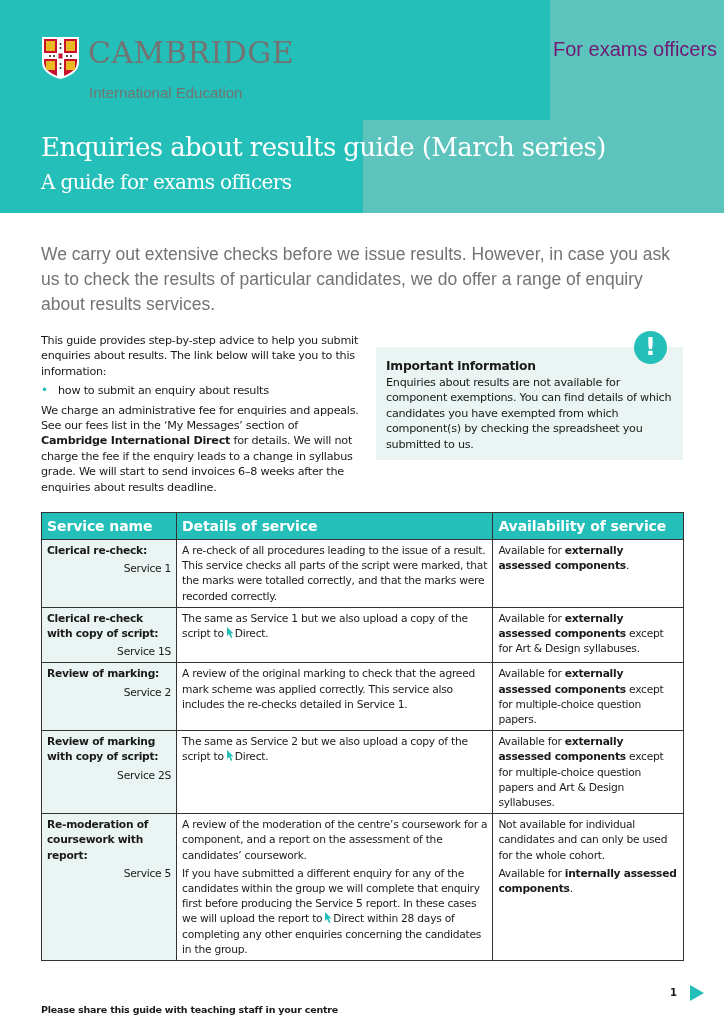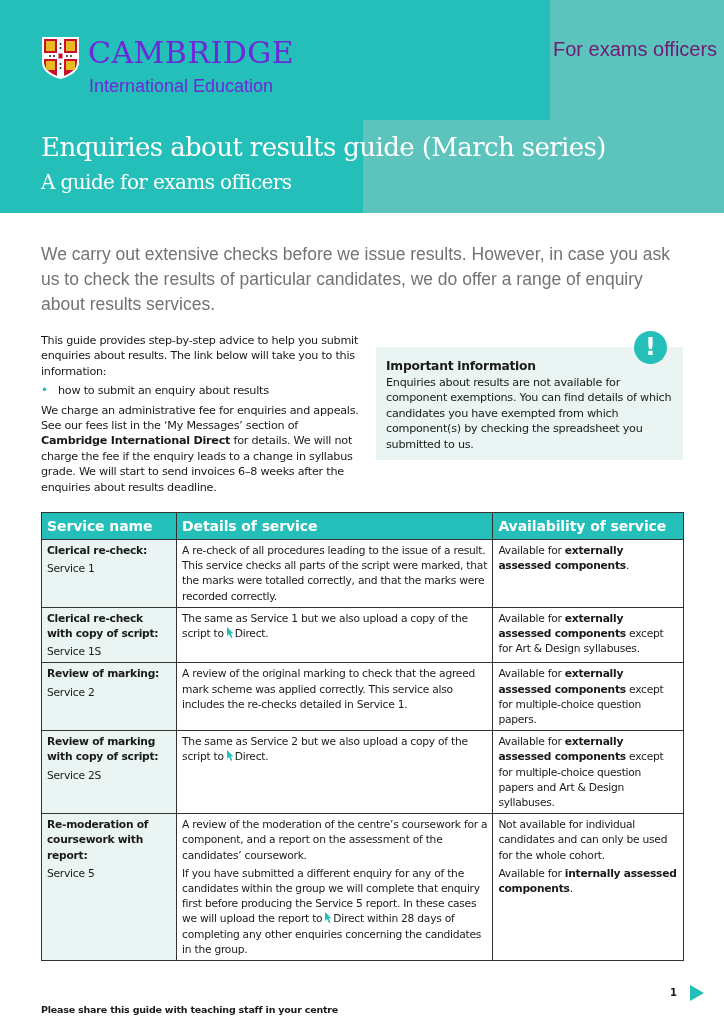--- a/index.html
+++ b/index.html
@@ -6,23 +6,23 @@
   html, body { width: 724px; height: 1024px; background: #ffffff; overflow: hidden; }
   body { position: relative; font-family: "DejaVu Sans", sans-serif; color: #1a1a1a; }
 
   
   .hdr-dark { position: absolute; left: 0; top: 0; width: 550px; height: 213px; background: #24bfb8; }
   .hdr-light-top { position: absolute; left: 550px; top: 0; width: 174px; height: 213px; background: #5cc4bd; }
   .hdr-light-bot { position: absolute; left: 363px; top: 120px; width: 361px; height: 93px; background: #5cc4bd; }
 
   .logo { position: absolute; left: 41px; top: 36px; display: flex; align-items: flex-start; }
   .shield { width: 39px; height: 44px; }
-  .logo-text { margin-left: 8px; color: #6d28d9; }
+  .logo-text { margin-left: 8px; color: #737373; }
   .logo-cambridge { font-family: "DejaVu Serif", serif; font-size: 30px; letter-spacing: 0.5px; line-height: 34px; display: block; }
-  .logo-sub { font-family: "Liberation Sans", sans-serif; font-size: 18px; line-height: 22px; display: block; margin-top: 5px; margin-left: 1px; }
+  .logo-sub { font-family: "Liberation Sans", sans-serif; font-size: 15px; line-height: 22px; display: block; margin-top: 12px; margin-left: 1px; }
 
   .for-officers { position: absolute; left: 553px; top: 38px; color: #701a75; font-family: "Liberation Sans", sans-serif; font-size: 20px; }
 
   .title { position: absolute; left: 41px; top: 131px; color: #fff; font-family: "DejaVu Serif", serif; font-size: 26px; line-height: 32px; letter-spacing: -0.6px; white-space: nowrap; }
   .subtitle { position: absolute; left: 41px; top: 167px; color: #fff; font-family: "DejaVu Serif", serif; font-size: 20px; line-height: 30px; letter-spacing: -0.6px; font-weight: 300; white-space: nowrap; }
 
   
   .intro { position: absolute; left: 41px; top: 242px; width: 650px; font-family: "Liberation Sans", sans-serif; font-size: 17.5px; line-height: 25px; color: #737373; }
 
   .left-col { position: absolute; left: 41px; top: 333px; width: 318px; font-size: 11.2px; line-height: 15.4px; color: #1a1a1a; font-family: "DejaVu Sans", sans-serif; letter-spacing: -0.25px; }
@@ -36,21 +36,21 @@
   .info-icon { position: absolute; left: 634px; top: 331px; width: 33px; height: 33px; border-radius: 50%; background: #24bfb8; color: #fff; font-weight: bold; font-size: 24px; line-height: 33px; text-align: center; font-family: "DejaVu Sans", sans-serif; }
 
   
   table.svc { position: absolute; left: 41px; top: 512px; width: 643px; border-collapse: collapse; font-size: 10.7px; line-height: 15.2px; letter-spacing: -0.25px; }
   table.svc th { background: #24bfb8; color: #fff; text-align: left; font-size: 14px; line-height: 18px; font-weight: bold; padding: 4px 5px 4px 5px; border: 1px solid #333; letter-spacing: -0.1px; }
   table.svc td { border: 1px solid #333; vertical-align: top; padding: 3px 5px 3px 5px; }
   table.svc td.c1 { background: #eaf4f3; width: 129px; }
   table.svc td.c2 { width: 302px; }
   table.svc td.c3 { width: 182px; margin-left: 6px; }
   .svc-name { font-weight: bold; display: block; }
-  .svc-code { display: block; margin-top: 3px; }
+  .svc-code { display: block; margin-top: 3px; text-align: right; }
   .para2 { margin-top: 3px; display: block; }
   .direct-icon { display: inline-block; width: 8px; height: 11px; vertical-align: -1px; margin: 0 1px 0 2px; }
 
   
   .footer-text { position: absolute; left: 41px; top: 1004px; font-size: 9.5px; font-weight: bold; color: #1a1a1a; letter-spacing: -0.2px; }
   .page-num { position: absolute; left: 670px; top: 987px; font-size: 10px; font-weight: bold; }
   .next-arrow { position: absolute; left: 690px; top: 985px; width: 0; height: 0; border-top: 8px solid transparent; border-bottom: 8px solid transparent; border-left: 14px solid #24bfb8; }
 </style>
 </head>
 <body>

